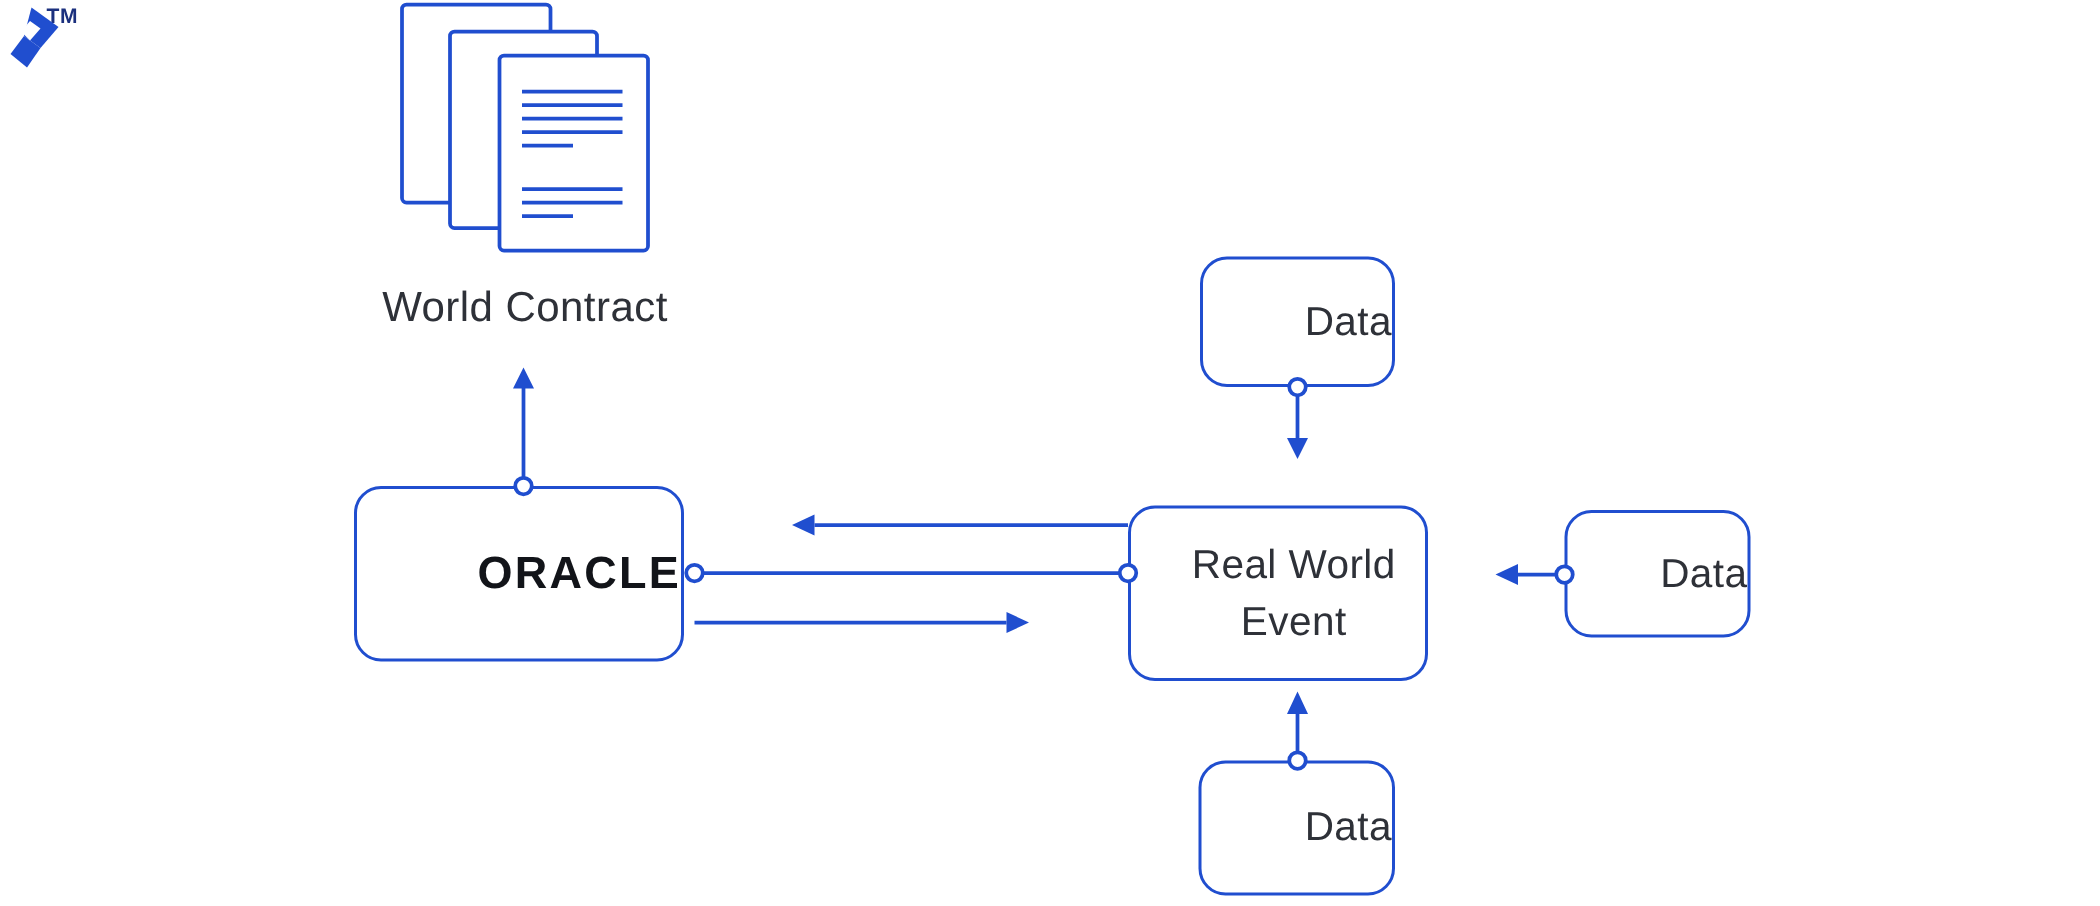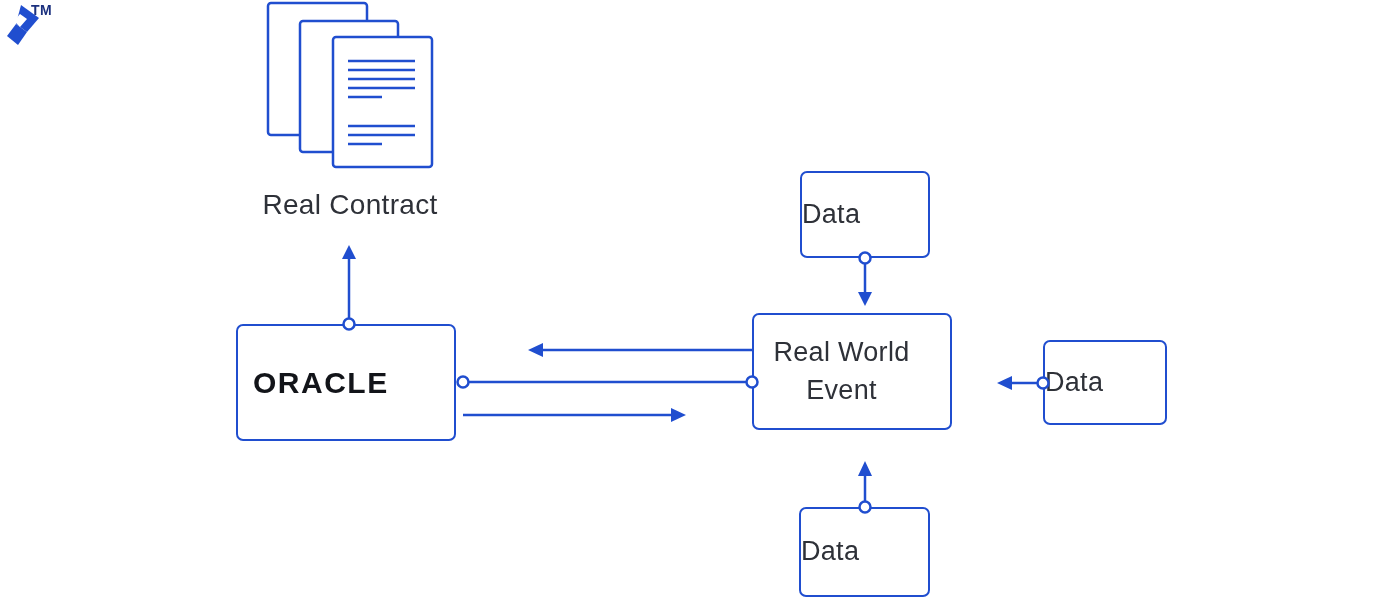--- a/index.html
+++ b/index.html
@@ -15,24 +15,24 @@
     position: absolute;
     left: 0; top: 0;
     width: 1400px; height: 604px;
     z-index: 2;
     pointer-events: none;
   }
   .node {
     position: absolute;
     background: #ffffff;
     border: 2px solid #204ECF;
-    border-radius: 7px;
+    border-radius: 18px;
     display: flex;
     align-items: center;
-    justify-content: flex-start;
+    justify-content: flex-end;
     z-index: 1;
     box-sizing: border-box;
   }
   .node-label {
     font-size: 27px;
     font-weight: 300;
     color: #2E3138;
     letter-spacing: 0.3px;
     text-align: center;
     line-height: 1.4;
@@ -61,21 +61,21 @@
     position: absolute;
     left: 31px;
     top: 2px;
     font-size: 14px;
     font-weight: 700;
     color: #1B307E;
     letter-spacing: 0.5px;
     z-index: 1;
   }
   #oracle-box { left: 236px; top: 324px; width: 220px; height: 117px; padding-left: 15px; }
-  #rwe-box    { left: 752px; top: 313px; width: 200px; height: 117px; }
+  #rwe-box    { left: 752px; top: 337px; width: 200px; height: 117px; }
   #data-top-box    { left: 800px;  top: 171px; width: 130px; height: 87px; }
   #data-right-box  { left: 1043px; top: 340px; width: 124px; height: 85px; }
   #data-bottom-box { left: 799px;  top: 507px; width: 131px; height: 90px; }
 </style>
 </head>
 <body>
 
 <div class="canvas">
 
   <div class="node" id="oracle-box">
@@ -91,21 +91,21 @@
   </div>
 
   <div class="node" id="data-right-box">
     <span class="node-label">Data</span>
   </div>
 
   <div class="node" id="data-bottom-box">
     <span class="node-label">Data</span>
   </div>
 
-  <div class="caption">Real Contract</div>
+  <div class="caption">World Contract</div>
 
   <span class="tm">TM</span>
 
   <svg class="diagram-svg" viewBox="0 0 1400 604" xmlns="http://www.w3.org/2000/svg">
 
     <g transform="translate(6,5)">
       <path d="M15 0 L33 13 L21 27 L10 19 Z" fill="#204ECF"></path>
       <path d="M10 19 L21 27 L12 40 L1 31 Z" fill="#204ECF"></path>
       <path d="M14 9 L21 14 L14 22 L8 16 Z" fill="#FFFFFF"></path>
     </g>

